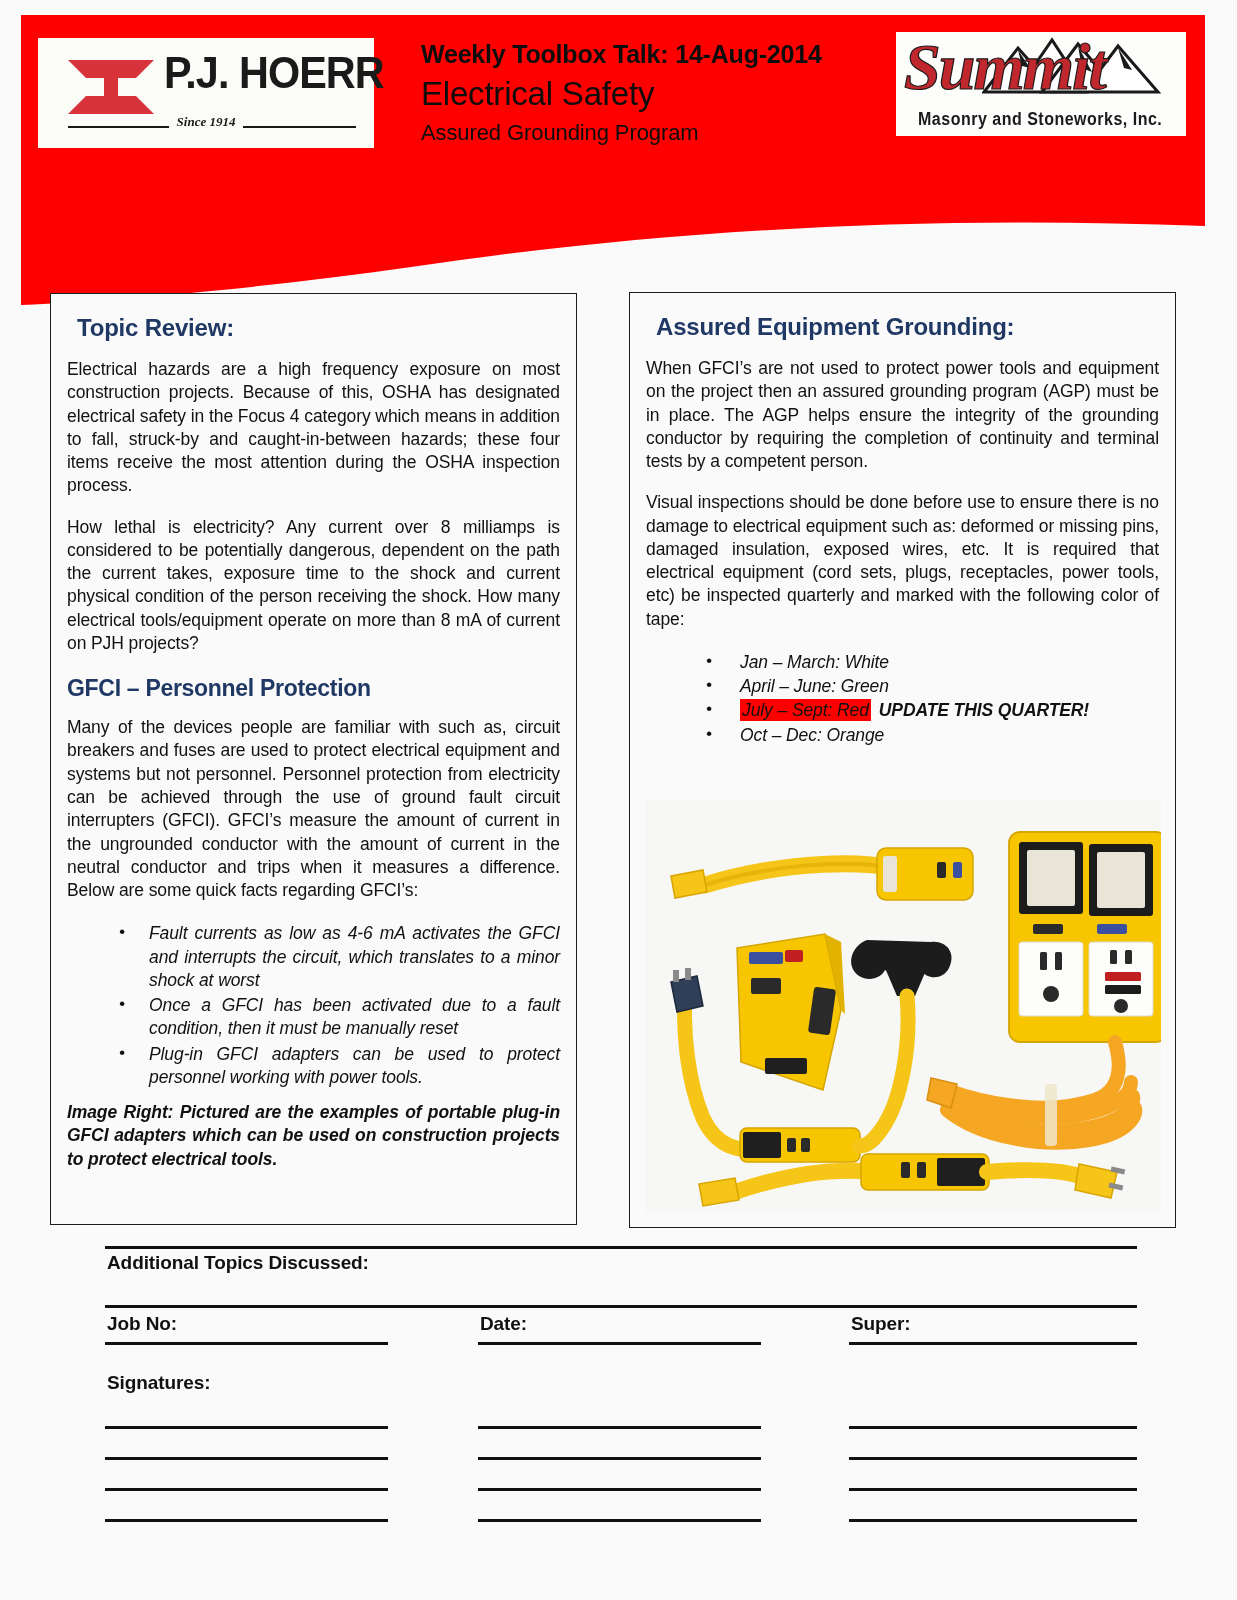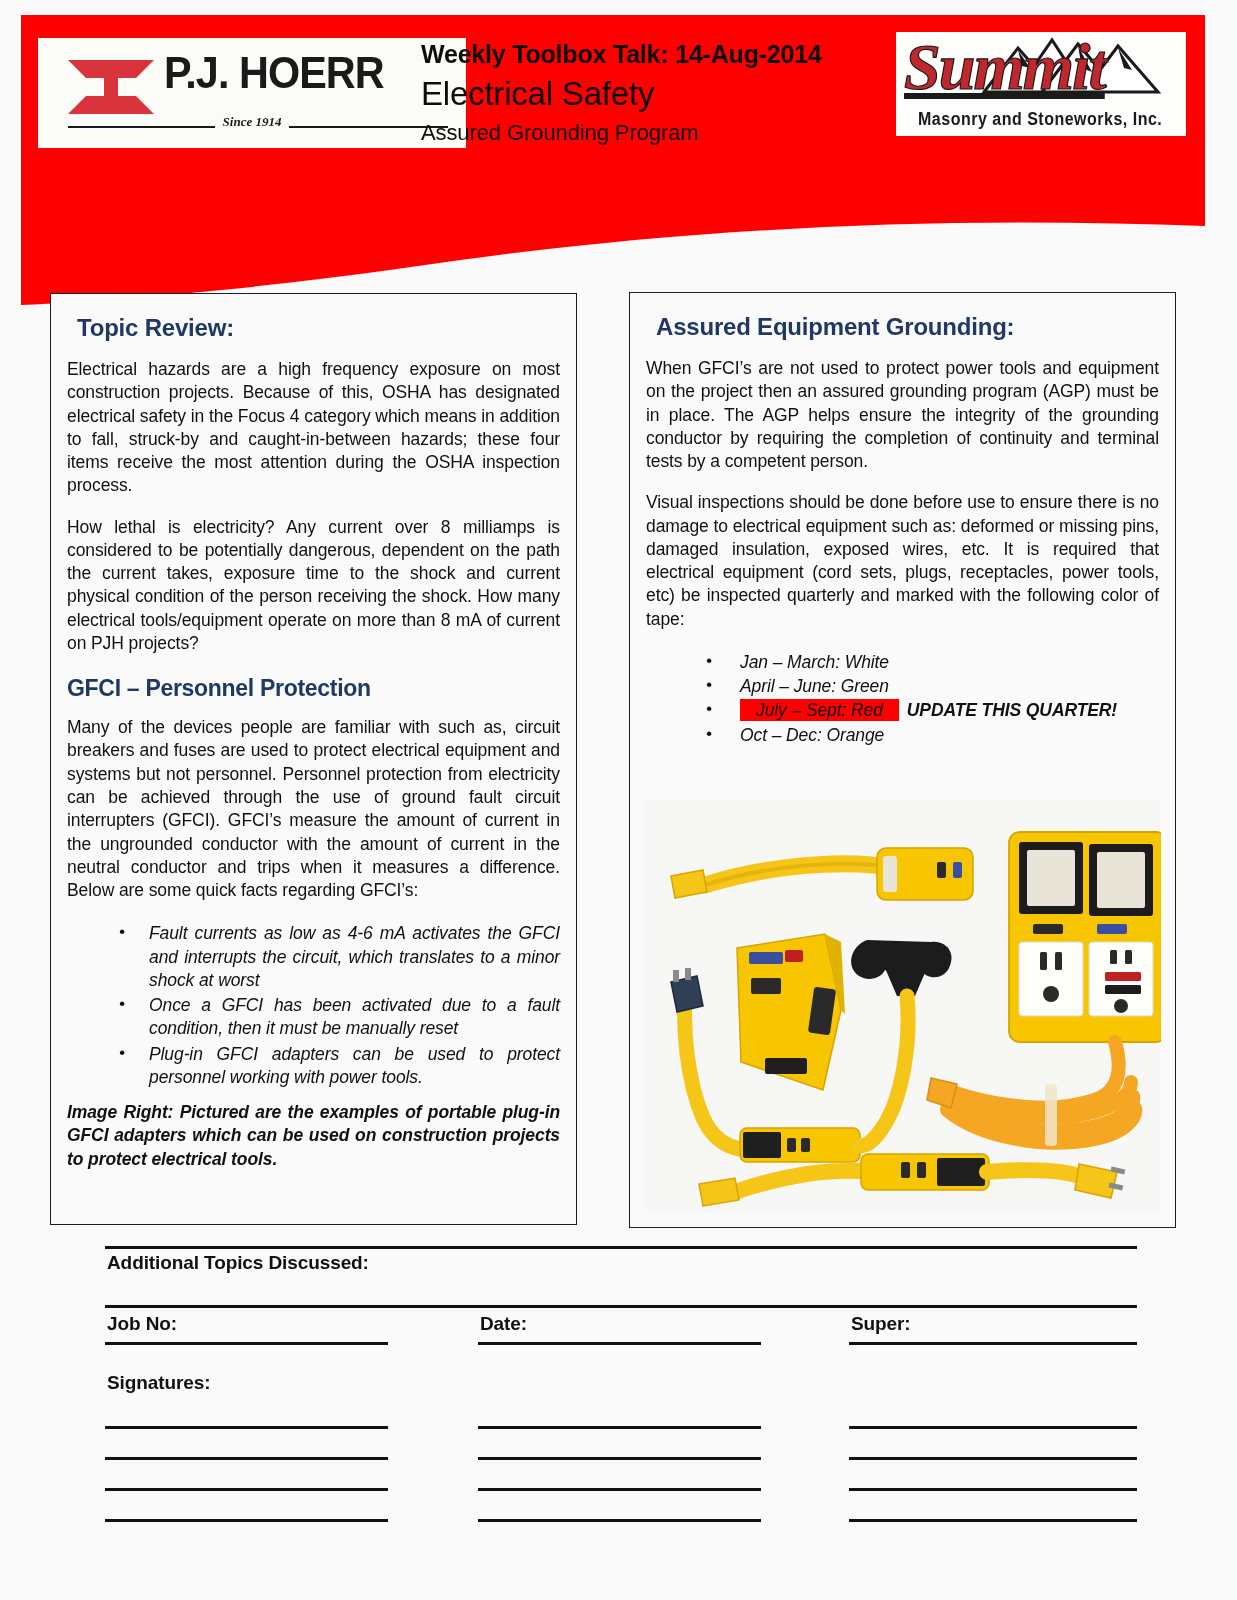--- a/index.html
+++ b/index.html
@@ -26,21 +26,21 @@
     width: 1184px;
     height: 290px;
     overflow: hidden;
   }
   #banner svg { display:block; }
 
   #logo-left {
     position: absolute;
     left: 38px;
     top: 38px;
-    width: 428px;
+    width: 336px;
     height: 110px;
     background: #fbfbf7;
     box-sizing: border-box;
     padding: 6px;
   }
   .logo-left-inner {
     width: 100%;
     height: 100%;
     position: relative;
   }
@@ -101,21 +101,20 @@
     top: 2px;
     font-family: "Liberation Serif", serif;
     font-weight: bold;
     font-style: italic;
     font-size: 66px;
     color: #c0282d;
     letter-spacing: -2px;
     -webkit-text-stroke: 1.2px #1a1a1a;
     white-space: nowrap;
     line-height: 1;
-    text-decoration: underline;
   }
   .summit-sub {
     position: absolute;
     left: 22px;
     bottom: 6px;
     font-family: "Liberation Sans", sans-serif;
     font-size: 16px;
     font-weight: bold;
     color: #1a1a1a;
     letter-spacing: 0.5px;
@@ -210,21 +209,21 @@
     left: 0;
     top: -1px;
     font-size: 17px;
   }
   ul.bullets.loose li { margin-bottom: 1px; }
   ul.tapelist { padding-left: 60px; }
   ul.tapelist li { text-align: left; padding-left: 34px; }
   .hl-red {
     background: #ff0000;
     color: #111;
-    padding: 1px 16px;
+    padding: 1px 2px;
   }
   .quarter-note {
     font-weight: bold;
     margin-left: 8px;
   }
 
   
   #gfci-photo {
     position: absolute;
     left: 645px;

